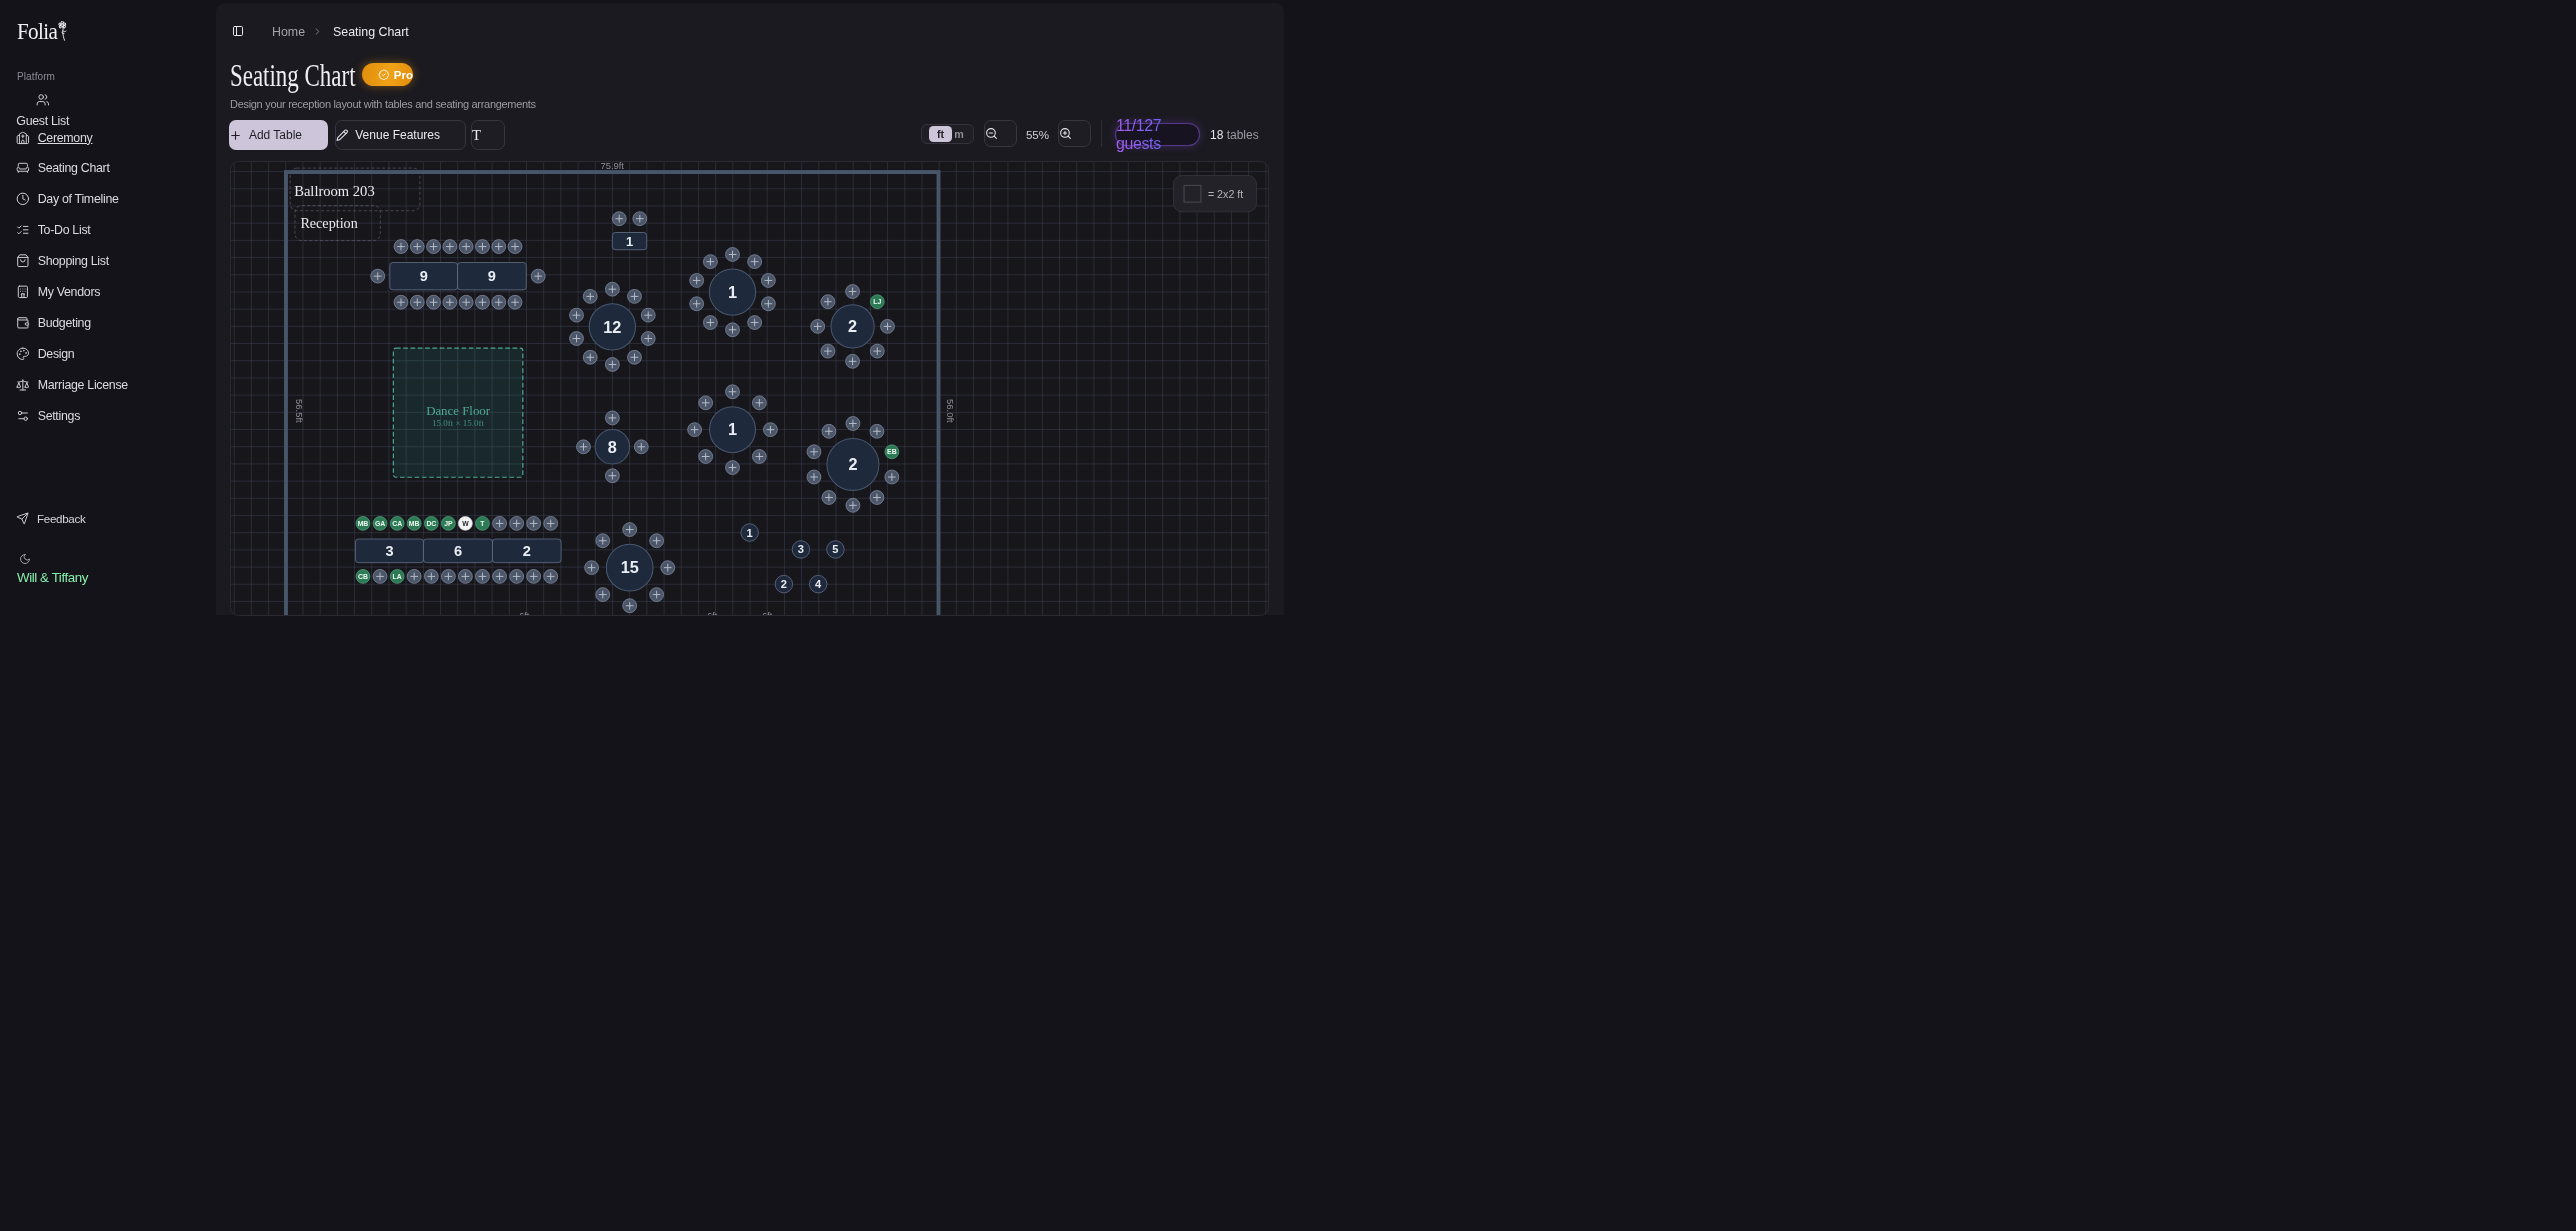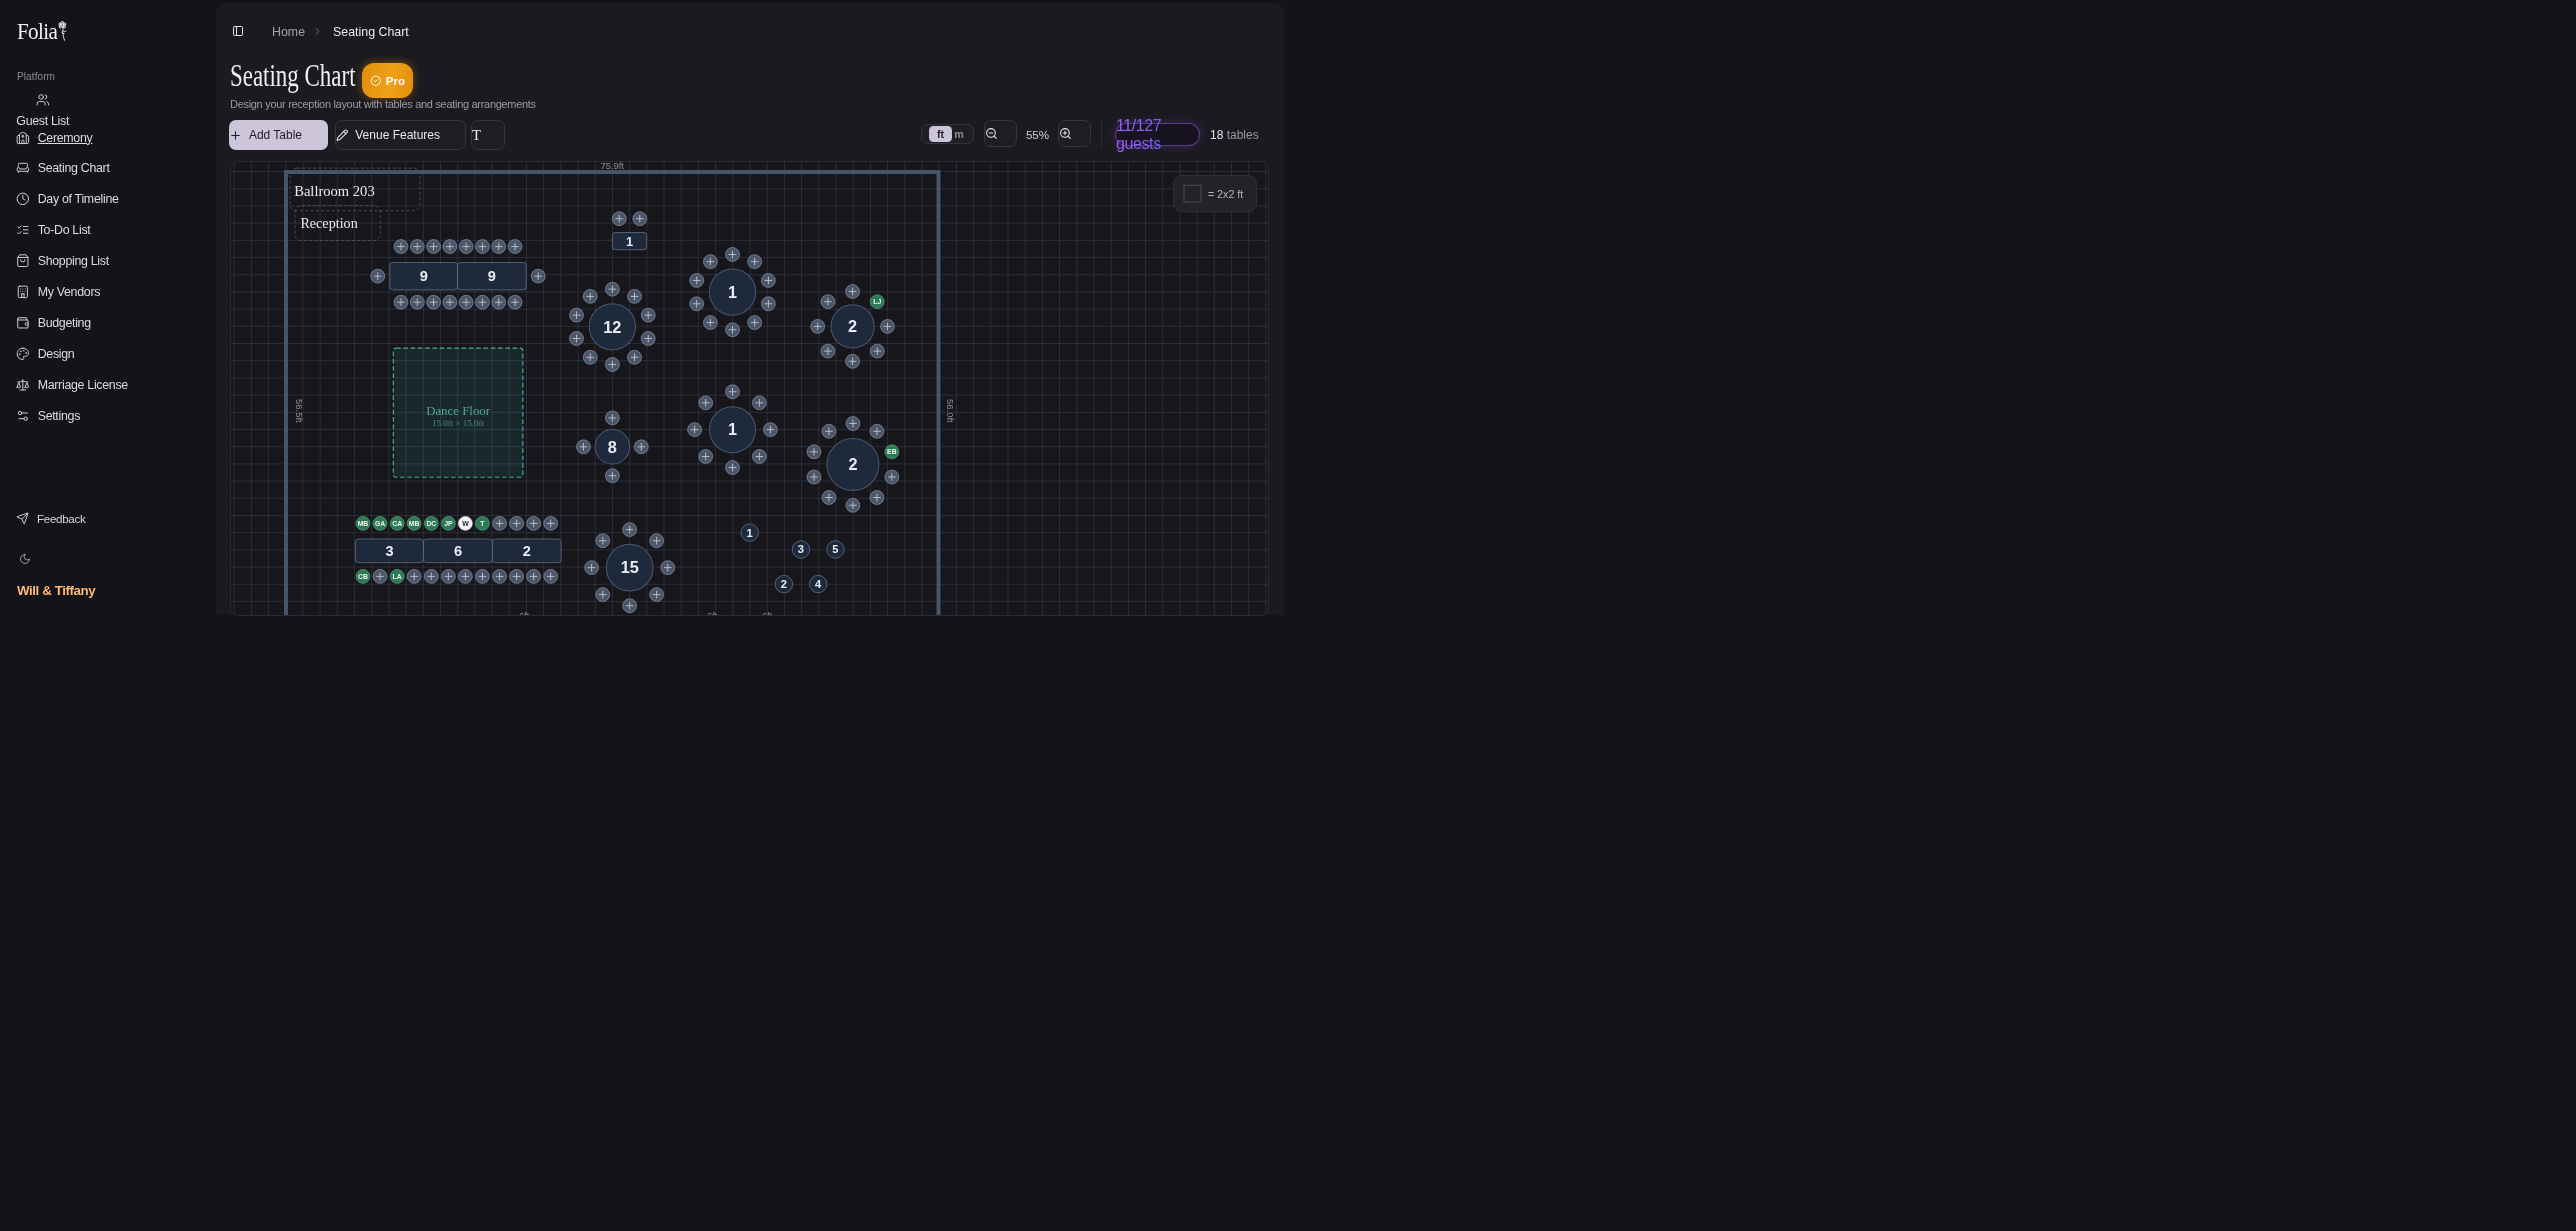--- a/index.html
+++ b/index.html
@@ -138,37 +138,37 @@
   <div class="navitem" style="top:505px; font-size:11.6px; letter-spacing:-0.3px; color:#d6d5dc;">
     <svg class="ic" viewBox="0 0 24 24" style="width:13px;height:13px;color:#d6d5dc;" fill="none" stroke="currentColor" stroke-width="1.7" stroke-linecap="round" stroke-linejoin="round">
         <path d="M14.536 21.686a.5.5 0 0 0 .937-.024l6.5-19a.496.496 0 0 0-.635-.635l-19 6.5a.5.5 0 0 0-.024.937l7.93 3.18a2 2 0 0 1 1.112 1.11z"></path>
         <path d="m21.854 2.147-10.94 10.939"></path>
       </svg>
     <span>Feedback</span>
   </div>
   <svg class="ic abs" viewBox="0 0 24 24" style="left:19px; top:553px; width:12px; height:12px; color:#b4b3bc;" fill="none" stroke="currentColor" stroke-width="1.7" stroke-linecap="round" stroke-linejoin="round">
       <path d="M12 3a6 6 0 0 0 9 9 9 9 0 1 1-9-9Z"></path>
     </svg>
-  <div class="abs" style="left:17px; top:583px; font-size:13.3px; font-weight:700; color:#fdba74; letter-spacing:-0.4px;">Will &amp; Tiffany</div>
+  <div class="abs" style="left:17px; top:570px; font-size:13.3px; font-weight:400; color:#86efac; letter-spacing:-0.4px;">Will &amp; Tiffany</div>
 </div>
 
 <div id="panel"></div>
 
 <svg class="abs ic" viewBox="0 0 24 24" style="left:232px; top:25px; width:12px; height:12px;" fill="none" stroke="#e6e5ec" stroke-width="2" stroke-linecap="round" stroke-linejoin="round">
     <rect x="3" y="3" width="18" height="18" rx="2"></rect>
     <path d="M9 3v18"></path>
   </svg>
 <div class="abs" style="left:272px; top:25px; font-size:12.4px; color:#a4a3ac;">Home</div>
 <svg class="abs ic" viewBox="0 0 24 24" style="left:312px; top:26px; width:11px; height:11px;" fill="none" stroke="#83828b" stroke-width="2" stroke-linecap="round" stroke-linejoin="round">
     <path d="m9 18 6-6-6-6"></path>
   </svg>
 <div class="abs" style="left:333px; top:25px; font-size:12.4px; color:#eae9ee;">Seating Chart</div>
 
 <div class="abs" style="left:230px; top:58px; font-family:'Liberation Serif',serif; font-size:31px; color:#efeef3; transform:scaleX(0.74); transform-origin:left; white-space:nowrap;">Seating Chart</div>
-<div class="abs" style="left:362px; top:63px; width:51px; height:35px; border-radius:12px; background:linear-gradient(100deg,#e08d0c,#f0a217 55%,#e08d0c); box-shadow:0 0 8.6px 0.9px rgba(235,150,16,0.35); display:flex; align-items:center; justify-content:center; gap:4.3px;">
+<div class="abs" style="left:362px; top:63px; width:51px; height:23px; border-radius:12px; background:linear-gradient(100deg,#e08d0c,#f0a217 55%,#e08d0c); box-shadow:0 0 8.6px 0.9px rgba(235,150,16,0.35); display:flex; align-items:center; justify-content:flex-end; gap:4.3px;">
   <svg class="ic" viewBox="0 0 24 24" style="width:11.6px; height:11.6px;" fill="none" stroke="#fff" stroke-width="2" stroke-linecap="round" stroke-linejoin="round">
       <path d="M3.85 8.62a4 4 0 0 1 4.78-4.77 4 4 0 0 1 6.74 0 4 4 0 0 1 4.78 4.78 4 4 0 0 1 0 6.74 4 4 0 0 1-4.77 4.78 4 4 0 0 1-6.75 0 4 4 0 0 1-4.78-4.77 4 4 0 0 1 0-6.76Z"></path>
       <path d="m9 12 2 2 4-4"></path>
     </svg>
   <span style="color:#fff; font-size:11.6px; font-weight:bold;">Pro</span>
 </div>
 <div class="abs" style="left:230px; top:98px; font-size:11px; color:#9c9ba4; letter-spacing:-0.3px;">Design your reception layout with tables and seating arrangements</div>
 
 <div class="btn" style="left:229px; top:120px; width:99px; height:30px; background:#cdc6da; color:#1f1e24; font-weight:500;">
   <svg class="ic" viewBox="0 0 24 24" style="width:13px; height:13px;" fill="none" stroke="#1f1e24" stroke-width="2" stroke-linecap="round">

